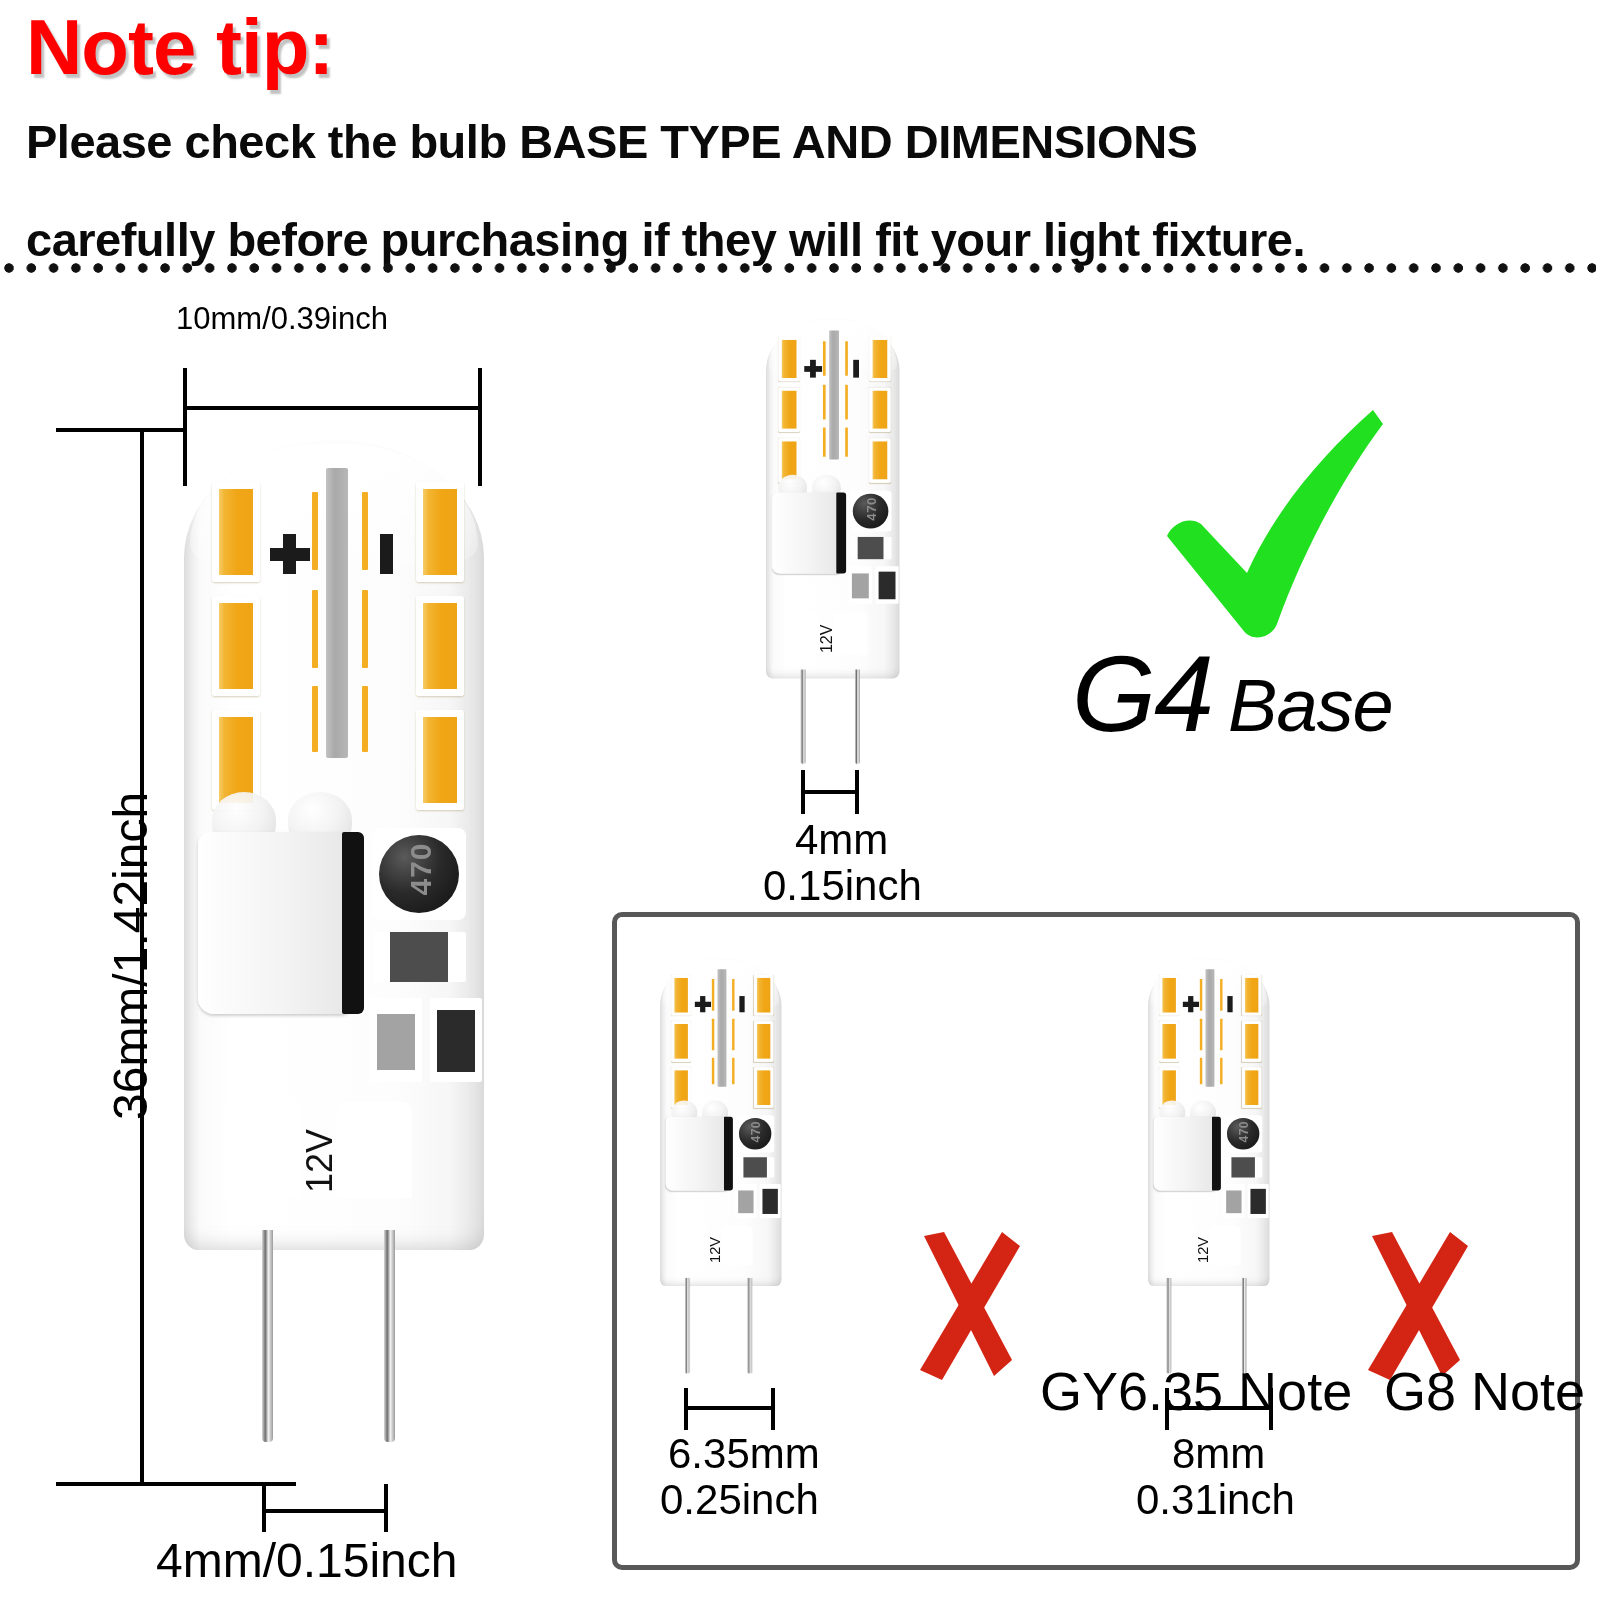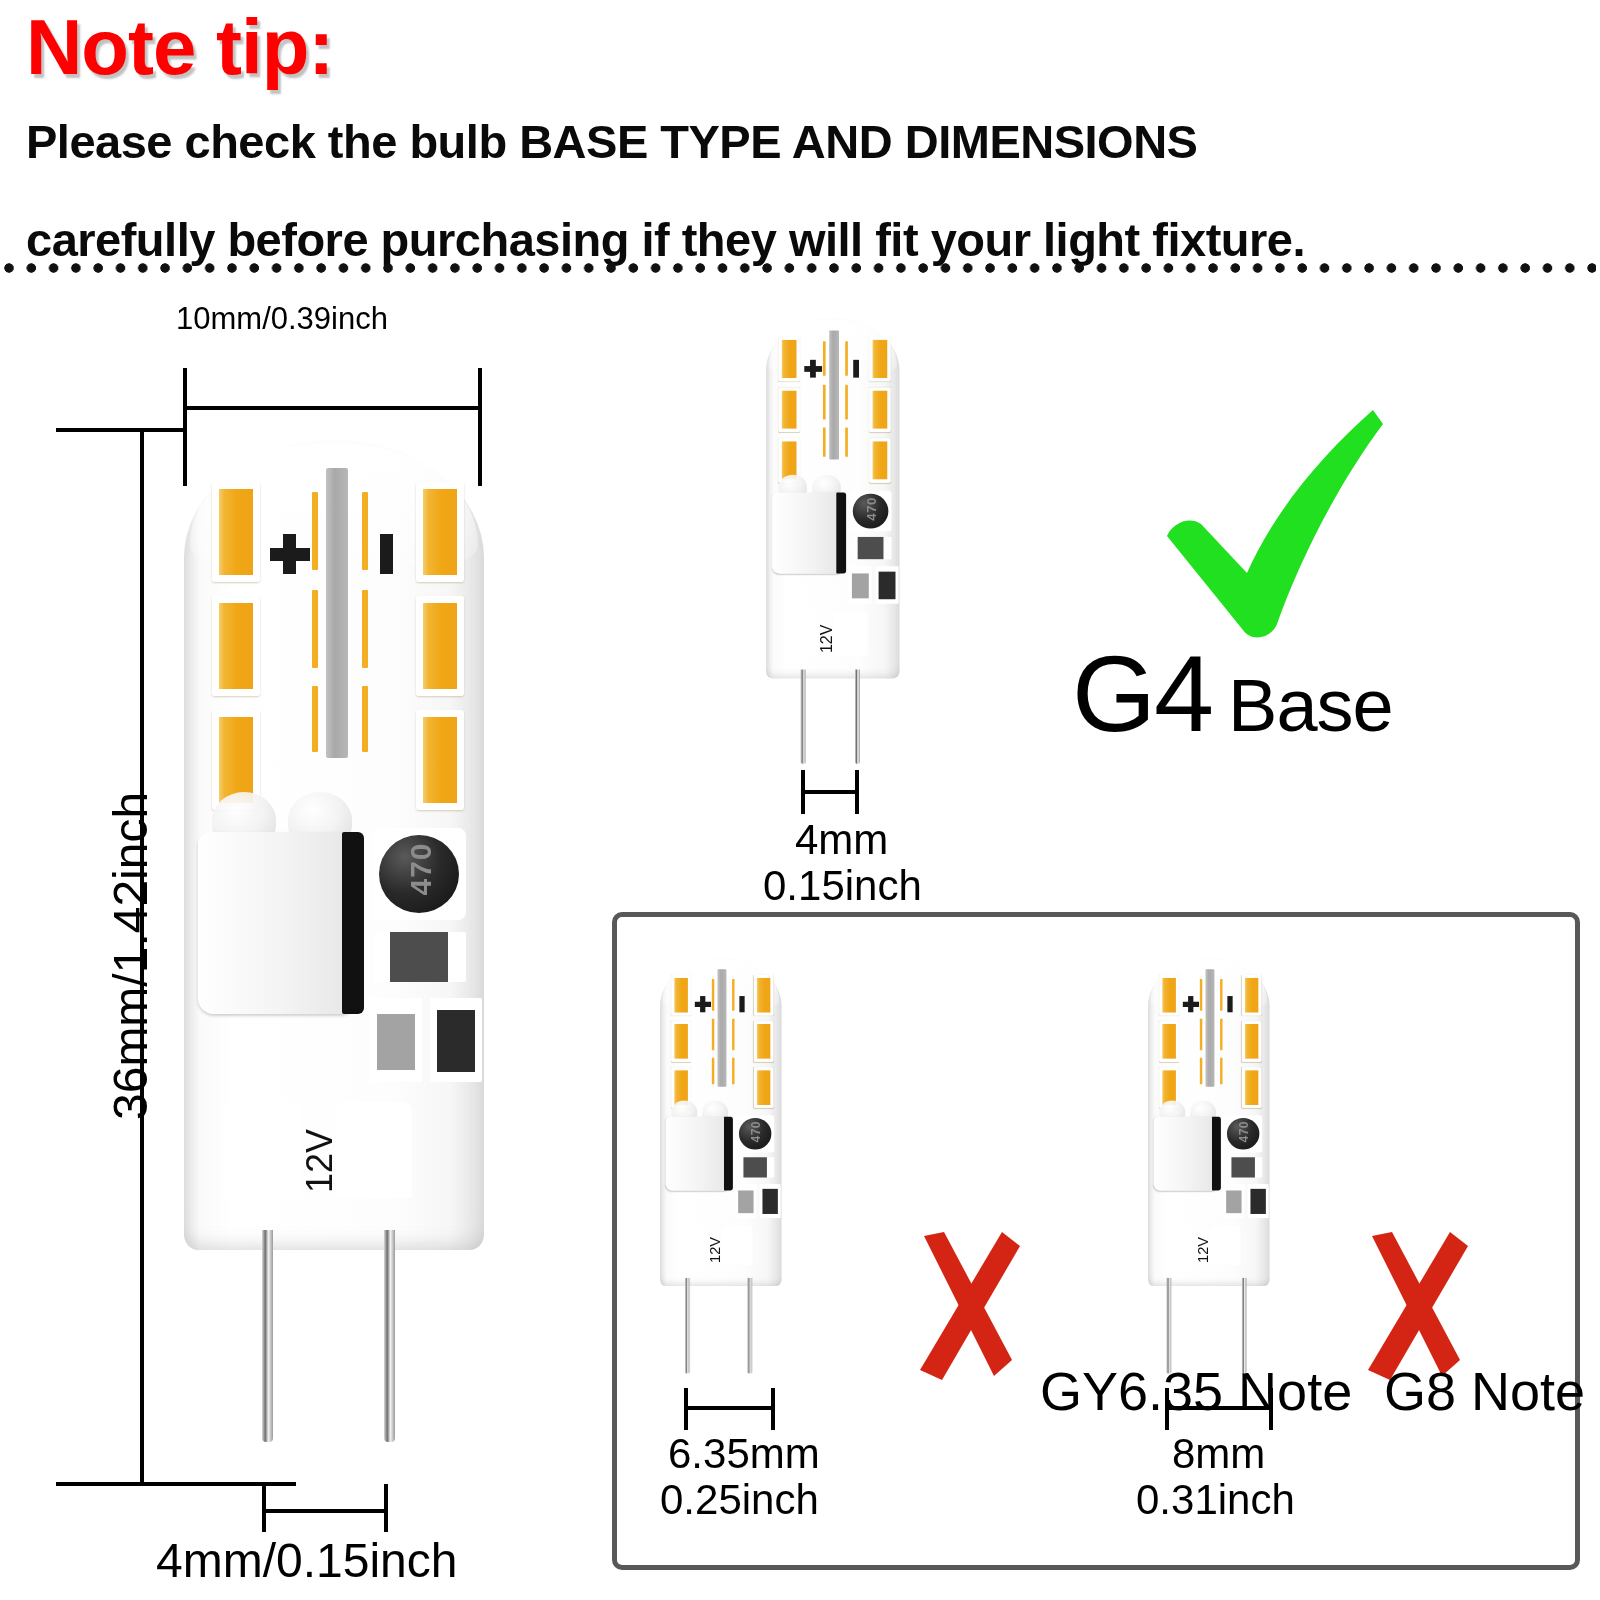--- a/index.html
+++ b/index.html
@@ -354,21 +354,21 @@
 <div class="dim-v" style="left:855px; top:770px; height:44px;"></div>
 <div class="dim-h" style="left:801px; top:790px; width:58px;"></div>
 <div class="dim-text" style="left:795px; top:818px; font-size:42px;">4mm</div>
 <div class="dim-text" style="left:763px; top:864px; font-size:42px;">0.15inch</div>
 
 <div class="check-wrap" style="left:1155px; top:398px; width:240px; height:260px;">
   <svg width="240" height="260" viewBox="0 0 240 260">
     <path d="M12 138 C 18 125, 34 118, 46 126 L 92 175 C 120 112, 168 56, 218 12 L 228 26 C 186 82, 146 158, 122 226 C 116 241, 96 244, 88 232 Z" fill="#20E020"></path>
   </svg>
 </div>
-<div class="base-label" style="left:1072px; top:640px;">
+<div class="base-label" style="left:1072px; top:640px;font-style:italic;">
   <span class="big">G4</span><span style="display:inline-block;width:16px;"></span><span class="small">Base</span>
 </div>
 
 <div id="wrong-box"></div>
 
 <div class="bulb" style="left:660px; top:958px; width:300px; height:810px; transform:scale(0.405);">
   <div class="bulb-body"></div>
   <div class="bulb-glass-top"></div>
   <div class="center-strip" style="left:142px; top:28px; width:22px; height:290px;"></div>
   <div class="led-mid" style="left:128px; top:52px; width:6px; height:78px;"></div>

